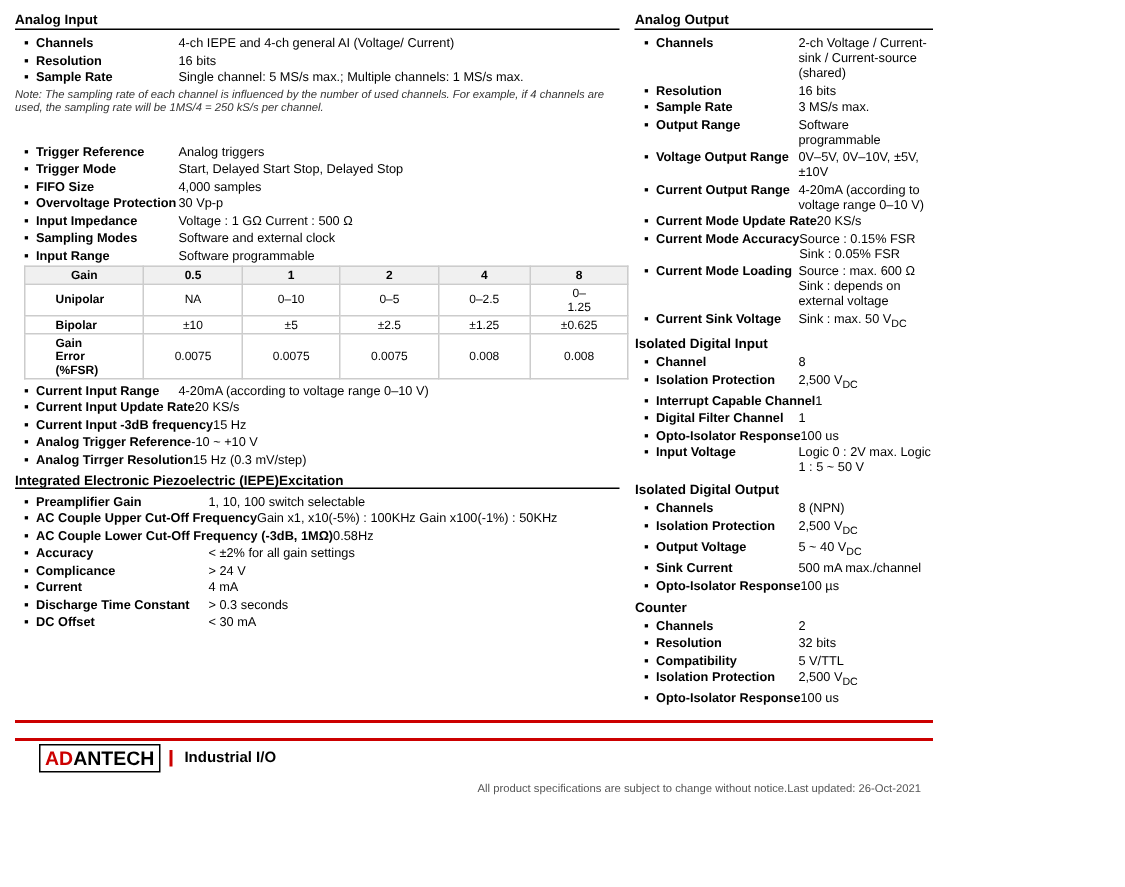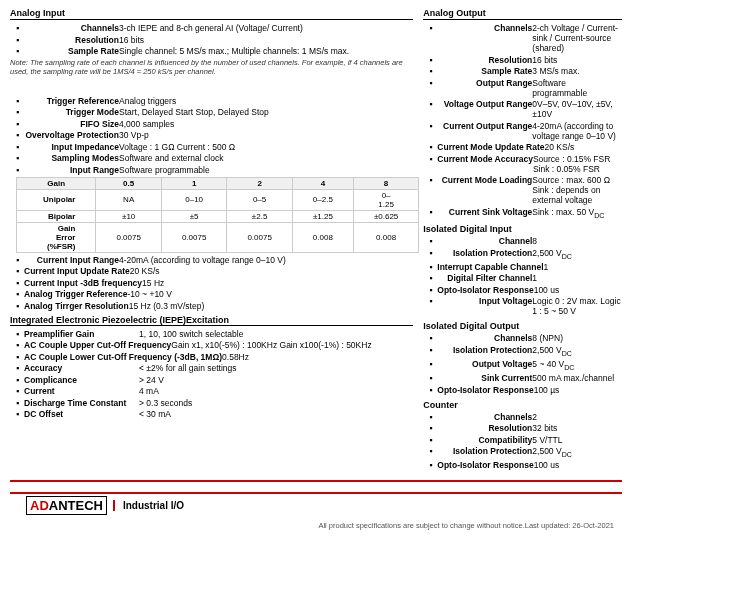--- a/index.html
+++ b/index.html
@@ -35,21 +35,20 @@
       padding-left: 6px;
     }
     .bullet {
       min-width: 8px;
       font-size: 9px;
     }
     .bullet-label {
       font-weight: bold;
       min-width: 95px;
       font-size: 8.5px;
-      text-align: right;
     }
     .bullet-value {
       font-size: 8.5px;
       flex: 1;
     }
     .note {
       font-size: 7.5px;
       color: #333;
       margin-bottom: 20px;
       font-style: italic;
@@ -64,21 +63,21 @@
       border: 1px solid #ccc;
       padding: 1px 20px;
       text-align: center;
     }
     table.gain-table th {
       background: #f0f0f0;
       font-weight: bold;
     }
     table.gain-table td:first-child {
       font-weight: bold;
-      text-align: right;
+      text-align: left;
     }
     .sub-section-title {
       font-size: 9px;
       font-weight: bold;
       margin-top: 5px;
       margin-bottom: 2px;
     }
     .footer {
       display: flex;
       align-items: center;
@@ -118,21 +117,21 @@
 
 <div class="page">
   <div class="two-col">
 
     <div class="col">
       <div class="section-title">Analog Input</div>
 
       <div class="bullet-item">
         <span class="bullet">▪</span>
         <span class="bullet-label">Channels</span>
-        <span class="bullet-value">3-ch IEPE and 8-ch general AI (Voltage/ Current)</span>
+        <span class="bullet-value">4-ch IEPE and 4-ch general AI (Voltage/ Current)</span>
       </div>
       <div class="bullet-item">
         <span class="bullet">▪</span>
         <span class="bullet-label">Resolution</span>
         <span class="bullet-value">16 bits</span>
       </div>
       <div class="bullet-item">
         <span class="bullet">▪</span>
         <span class="bullet-label">Sample Rate</span>
         <span class="bullet-value">Single channel: 5 MS/s max.; Multiple channels: 1 MS/s max.</span>

